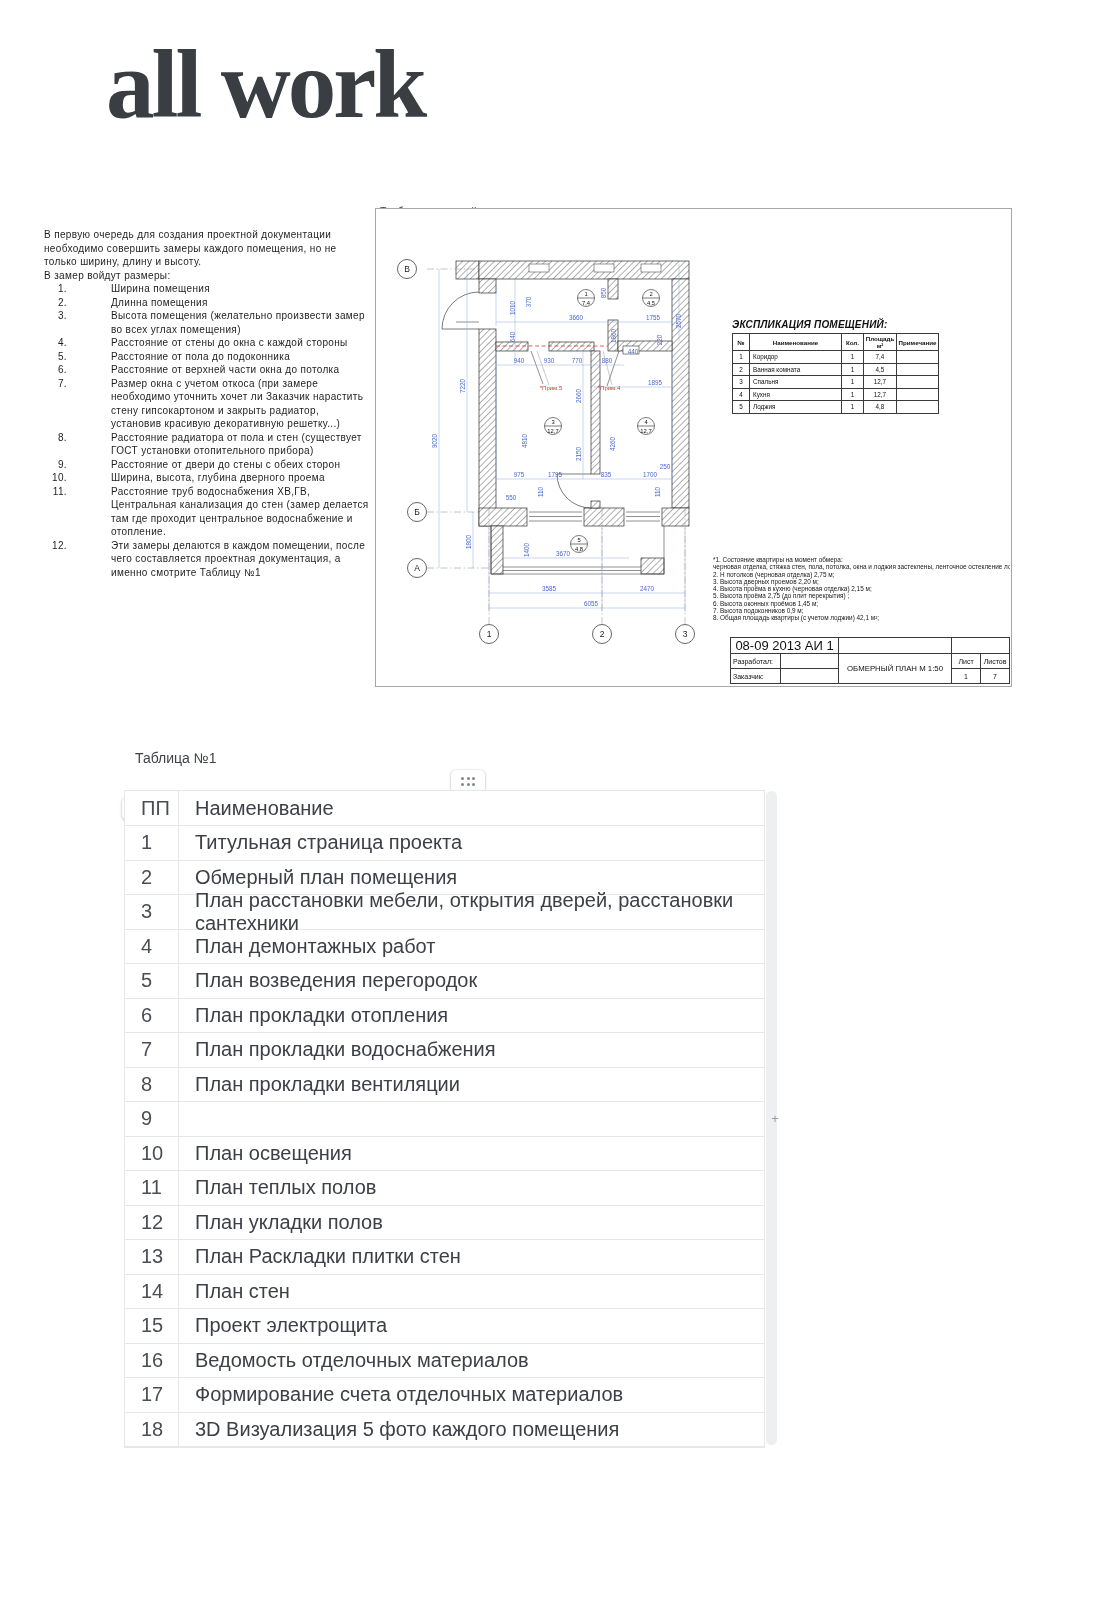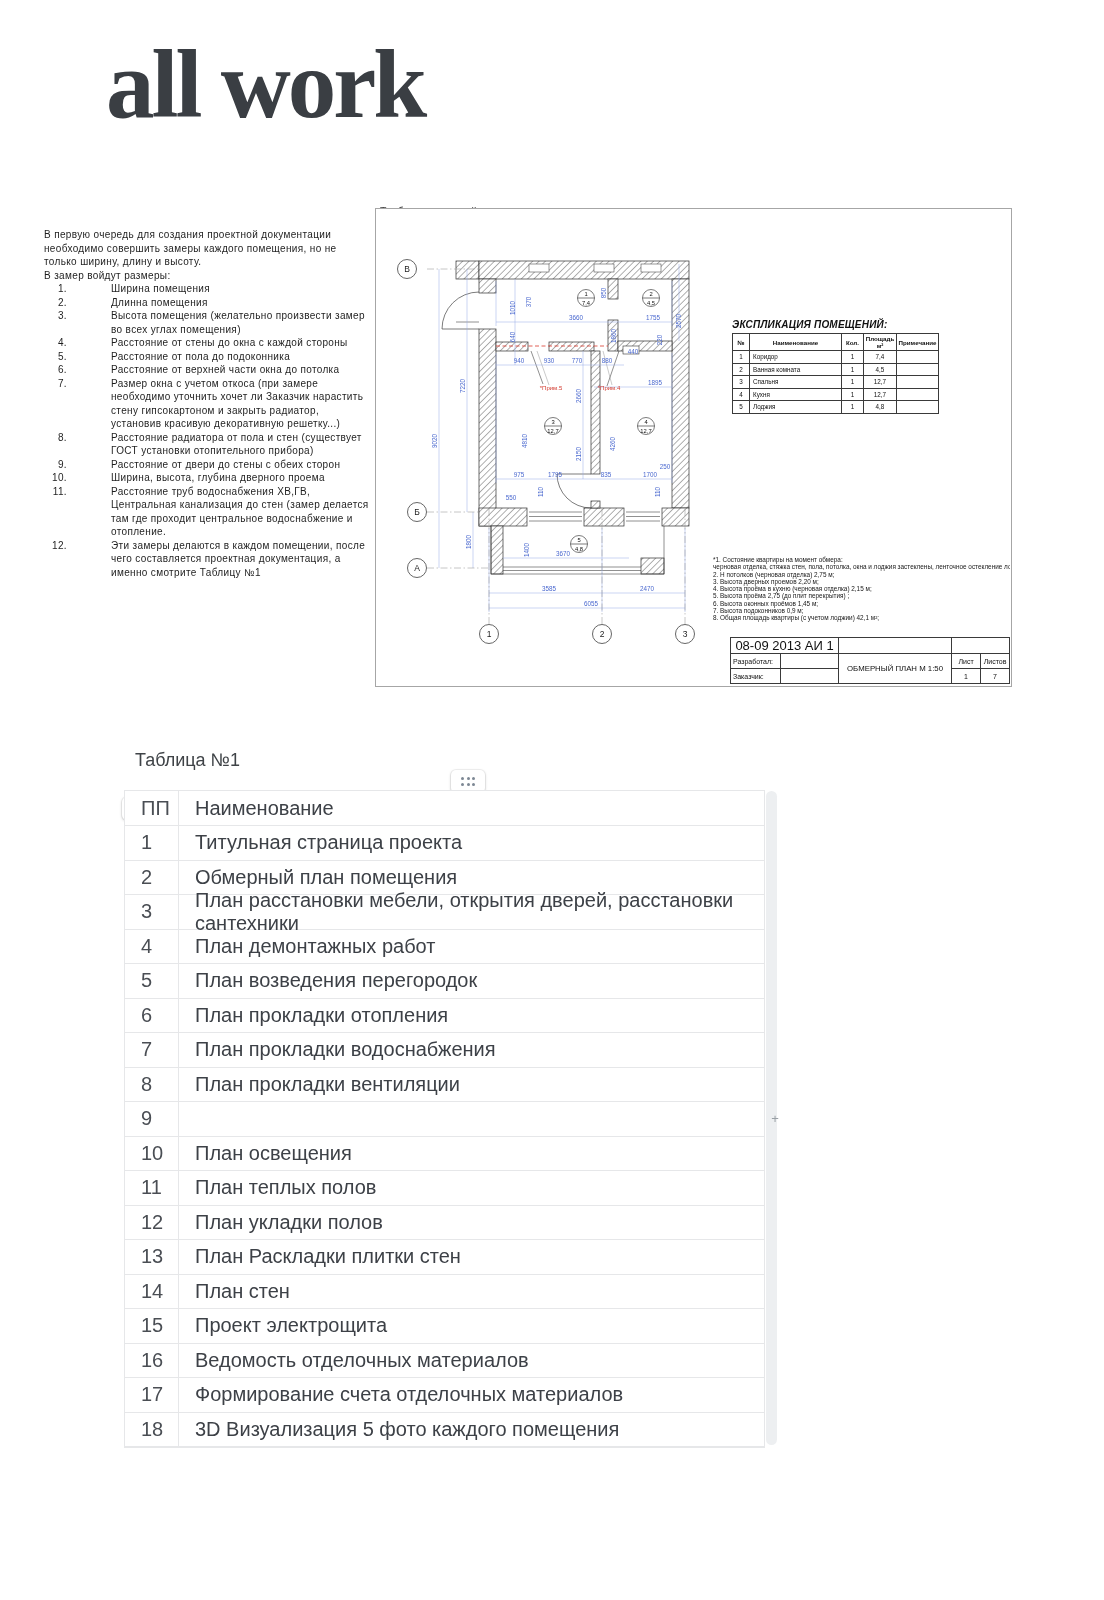--- a/index.html
+++ b/index.html
@@ -40,21 +40,21 @@
   
   .dim{font-family:"Liberation Sans",sans-serif;font-size:6.3px;fill:#4a68cf;text-anchor:middle;}
   .rednote{font-family:"Liberation Sans",sans-serif;font-size:6px;fill:#d23a2e;text-anchor:middle;}
   .axis-t{font-family:"Liberation Sans",sans-serif;font-size:8.5px;fill:#222;text-anchor:middle;}
   .room-t{font-family:"Liberation Sans",sans-serif;font-size:5.8px;fill:#111;text-anchor:middle;}
   .axis-c{fill:#fff;stroke:#555;stroke-width:0.9;}
   .room-c{fill:#fff;stroke:#444;stroke-width:0.7;}
   .room-l{stroke:#444;stroke-width:0.7;}
 
   
-  .t1-heading{left:135px;top:750px;font-size:18px;color:#3f4347;}
+  .t1-heading{left:135px;top:750px;font-size:14px;color:#3f4347;}
   .t1{left:124px;top:790px;width:641px;border:1px solid #e6e7e9;box-sizing:border-box;background:#fff;}
   .t1-row{display:flex;height:34.5px;border-bottom:1px solid #e6e7e9;align-items:stretch;
           font-size:20px;color:#3d4147;box-sizing:border-box;}
   .t1-row:last-child{border-bottom:1px solid #e6e7e9;}
   .t1-head{height:35px;}
   .t1-c1{width:54px;min-width:54px;border-right:1px solid #e6e7e9;display:flex;align-items:center;
          padding-left:16px;box-sizing:border-box;color:#4a4e54;}
   .t1-c2{flex:1;display:flex;align-items:center;padding-left:16px;}
   .scrollbar{left:766px;top:791px;width:11px;height:654px;background:#edeff1;border-radius:6px;}
   .plus{left:768px;top:1112px;width:14px;height:14px;color:#9aa0a6;font-size:13px;line-height:14px;

